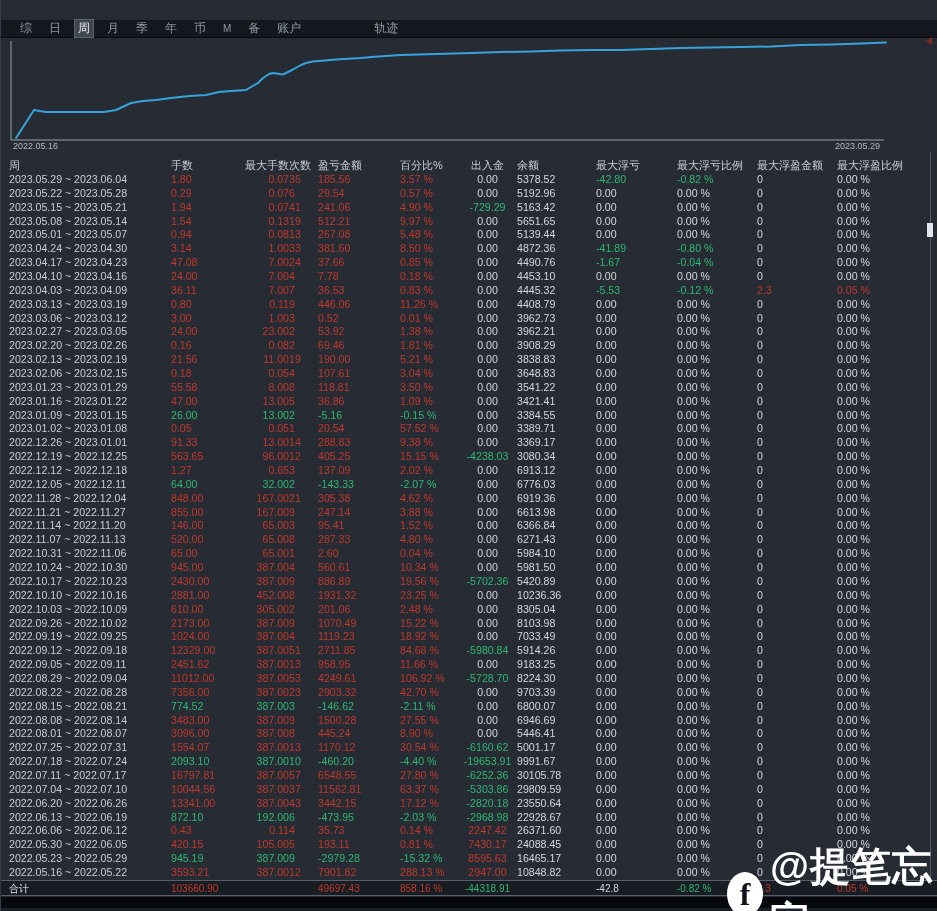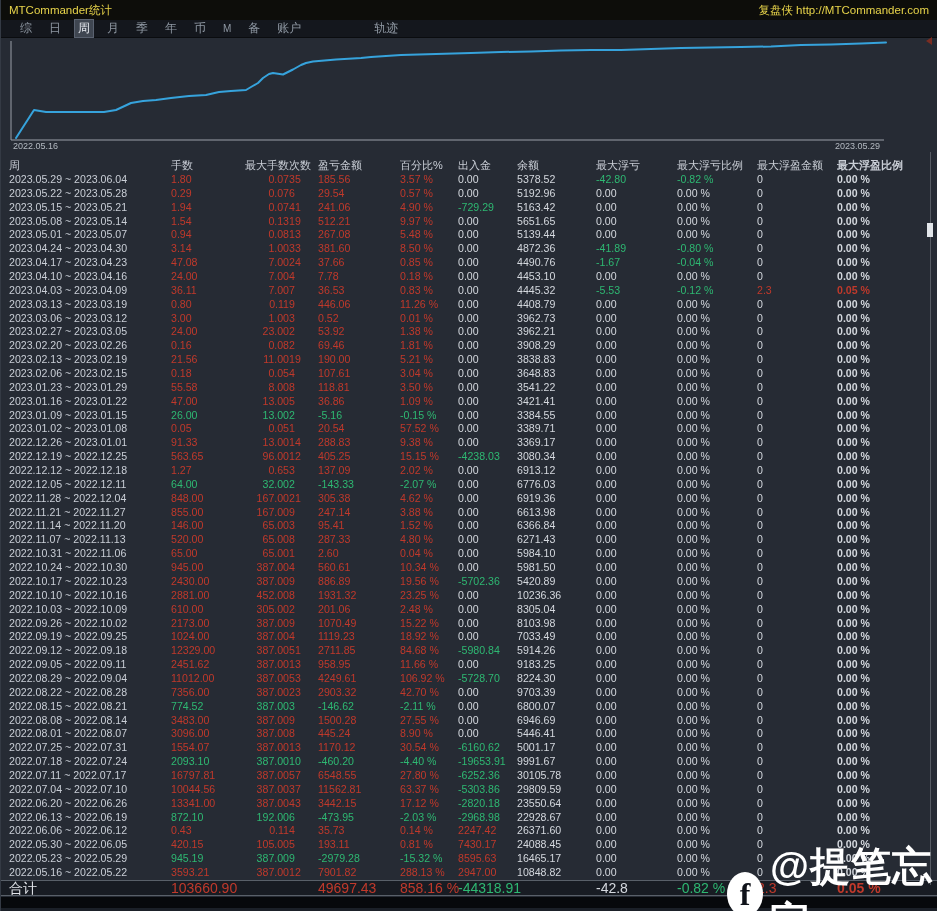--- a/index.html
+++ b/index.html
@@ -21,27 +21,27 @@
   .chart{position:absolute;top:38px;left:0;width:937px;height:114px;}
   .chart svg{position:absolute;top:0;left:0;}
   .axis-label{position:absolute;font-size:9px;color:#b4bac2;}
   .axis-label.start{left:12px;top:103px;}
   .axis-label.end{left:834px;top:103px;}
   
   .table{position:absolute;top:157px;left:0;width:937px;}
   .thead,.trow,.total{display:flex;padding-left:8px;box-sizing:border-box;white-space:nowrap;}
   .thead{height:16px;line-height:16px;font-size:11px;color:#c9ced6;}
   .trow{height:13.87px;line-height:13.87px;font-size:10.6px;}
-  .total{height:16px;line-height:15px;font-size:14px;background:#181c23;
+  .total{height:16px;line-height:15px;font-size:10px;background:#181c23;
     border-top:1px solid #596069;border-bottom:1px solid #596069;}
   .cell{display:inline-block;overflow:visible;}
   .thead .cell,.trow .cell,.total .cell{flex:0 0 auto;}
   .col0{width:162px;} .col1{width:48px;} .col2{width:70px;text-align:right;} .col3{width:29px;}
-  .col4{width:82px;} .col5{width:58px;} .col6{width:59px;} .col7{width:79px;}
-  .col8{width:81px;} .col9{width:80px;} .col10{width:80px;} .col11{width:90px;font-weight:bold;}
+  .col4{width:82px;} .col5{width:58px;} .col6{width:59px;text-align:center;} .col7{width:79px;}
+  .col8{width:81px;} .col9{width:80px;} .col10{width:80px;} .col11{width:90px;}
   .week{color:#c9ced6;}
   .c-r{color:#c0392b;} .c-g{color:#2eb872;} .c-w{color:#d4d8de;}
   .total .week{color:#e2e5ea;}
   
   .bottom-strip{position:absolute;top:897px;left:0;width:100%;height:11px;background:#07090c;}
   .bottom-edge{position:absolute;top:908px;left:0;width:100%;height:3px;background:#1b2028;}
   
   .scroll-track{position:absolute;left:929px;top:152px;width:1px;height:733px;background:#565b63;}
   .scroll-thumb{position:absolute;left:926px;top:223px;width:6px;height:14px;background:#e2e6ea;}
   .scroll-arrow{position:absolute;left:925px;top:37px;width:0;height:0;
@@ -50,24 +50,20 @@
   .watermark{position:absolute;left:726px;top:839px;display:flex;align-items:center;gap:7px;z-index:9;}
   .wm-icon{width:44px;height:44px;border-radius:50%;background:#ffffff;color:#10131a;
     font-size:32px;font-weight:bold;text-align:center;line-height:44px;font-family:"Liberation Serif",serif;}
   .wm-text{font-size:40px;font-weight:bold;color:#ffffff;letter-spacing:1px;}
 </style>
 </head>
 <body>
 
 <div class="window">
 
-  <div class="titlebar">
-    <span class="t">MTCommander统计</span>
-    <span class="t">复盘侠 http://MTCommander.com</span>
-  </div>
 
   <div class="menubar">
       <span class="mi">综</span>
       <span class="mi">日</span>
       <span class="mi active">周</span>
       <span class="mi">月</span>
       <span class="mi">季</span>
       <span class="mi">年</span>
       <span class="mi">币</span>
       <span class="mi small">M</span>

